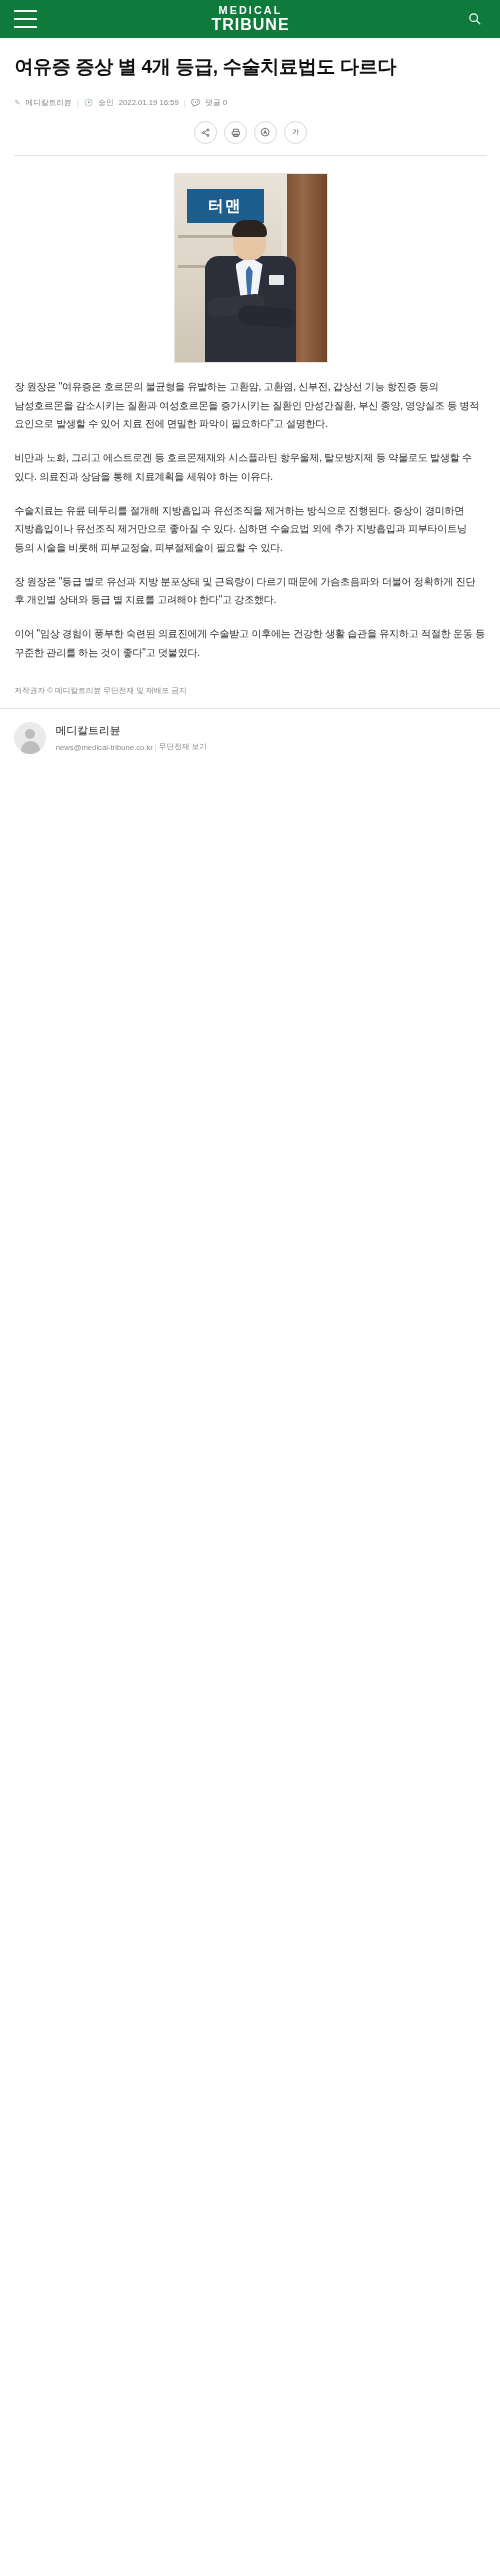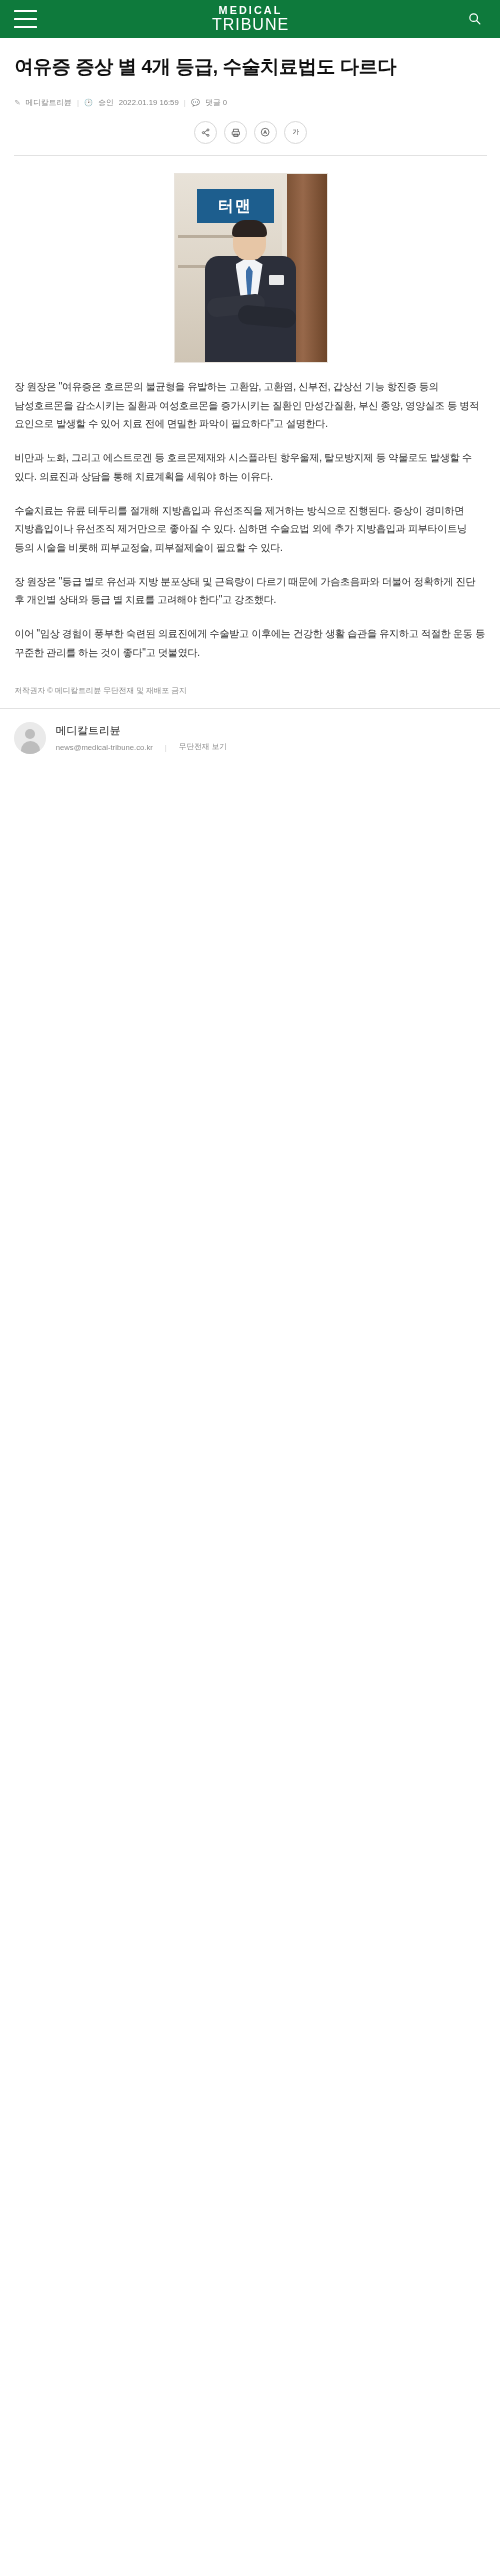--- a/index.html
+++ b/index.html
@@ -37,21 +37,21 @@
     flex: 1;
   }
   .brand .l1 {
     font-size: 10.8px;
     font-weight: bold;
     letter-spacing: 2.1px;
     display: block;
   }
   .brand .l2 {
     font-size: 16px;
-    font-weight: normal;
+    font-weight: bold;
     letter-spacing: 1px;
     display: block;
     margin-top: 1px;
   }
   .search-btn {
     width: 23px; height: 23px;
     display: flex; align-items: center; justify-content: center;
     cursor: pointer;
   }
   .search-btn svg { display: block; }
@@ -138,21 +138,21 @@
   }
   .ph-door {
     position: absolute; right: 0; top: 0; width: 40px; height: 100%;
     background: linear-gradient(90deg,#7d5336,#97684a 40%,#6d4529);
   }
   .ph-doorframe {
     position: absolute; right: 40px; top: 0; width: 4.6px; height: 100%;
     background: #e7e1d7;
   }
   .ph-signboard {
-    position: absolute; left: 22px; top: 15.5px; width: 77px; height: 34px;
+    position: absolute; left: 12px; top: 15.5px; width: 77px; height: 34px;
     background: #1d5e8e;
     color: #fff;
     display: flex; align-items: center; justify-content: center;
     font-size: 15.5px; font-weight: bold; letter-spacing: 1.5px;
   }
   .ph-shelf {
     position: absolute; left: 3.1px; top: 61px; width: 82px; height: 3.6px;
     background: #b9ad9c;
   }
   .ph-shelf2 {
@@ -227,21 +227,21 @@
     position: absolute; left: 10.8px; top: 6.7px; width: 10.3px; height: 10.3px;
     border-radius: 50%; background: #bdbdbd;
   }
   .avatar-inner .a-body {
     position: absolute; left: 6.2px; top: 19px; width: 19.6px; height: 13.4px;
     border-radius: 9.8px 9.8px 0 0; background: #bdbdbd;
   }
   .reporter-meta { display: flex; flex-direction: column; gap: 4.1px; }
   .reporter-name { font-size: 10.8px; color: #222; font-weight: normal; }
   .reporter-sub {
-    display: flex; align-items: flex-end; gap: 12px;
+    display: flex; align-items: flex-end; gap: 2px;
     font-size: 7.7px; color: #8d8d8d;
   }
   .reporter-sub .more { color: #8d8d8d; }
   .reporter-sub .dot { color: #d6d6d6; }
   .bottom-bar {
     height: 9.3px;
     background: #fff;
   }
 </style>
 </head>

